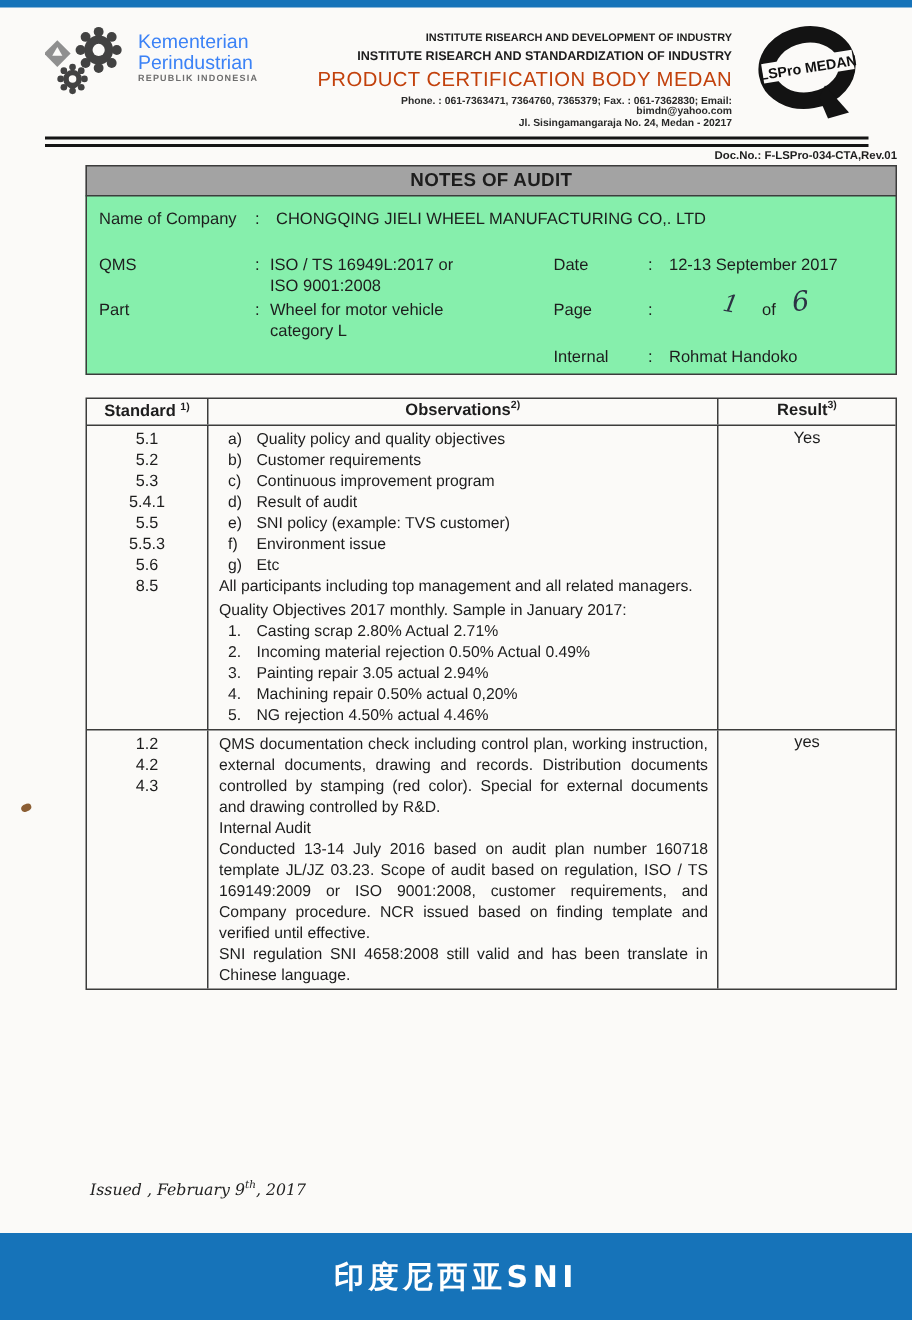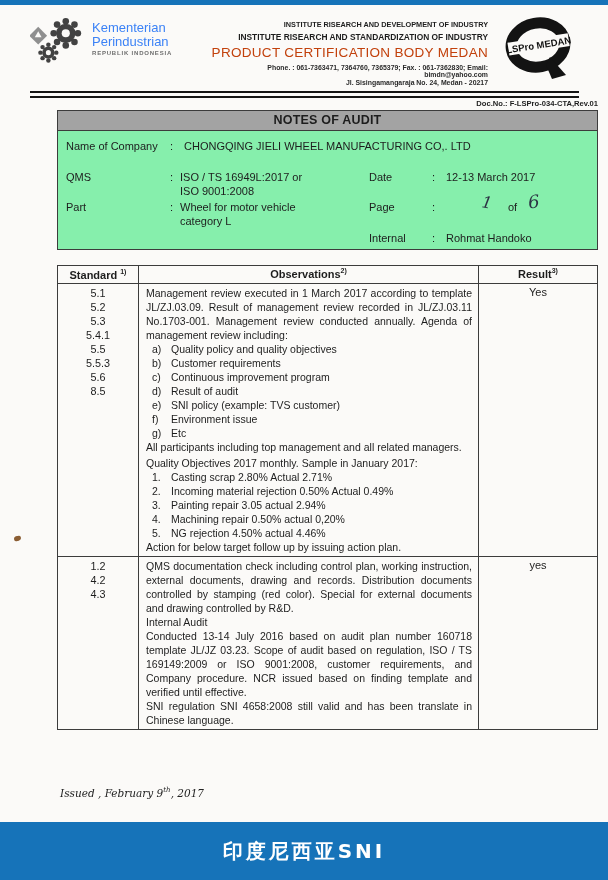--- a/index.html
+++ b/index.html
@@ -137,21 +137,21 @@
     <span class="f" style="left:122px;top:40px">ISO / TS 16949L:2017 or</span>
     <span class="f" style="left:122px;top:54px">ISO  9001:2008</span>
 
     <span class="f" style="left:8px;top:70px">Part</span>
     <span class="f" style="left:112px;top:70px">:</span>
     <span class="f" style="left:122px;top:70px">Wheel for motor vehicle</span>
     <span class="f" style="left:122px;top:84px">category L</span>
 
     <span class="f" style="left:311px;top:40px">Date</span>
     <span class="f" style="left:374px;top:40px">:</span>
-    <span class="f" style="left:388px;top:40px">12-13 March 2017</span>
+    <span class="f" style="left:388px;top:40px">12-13 September 2017</span>
 
     <span class="f" style="left:311px;top:70px">Page</span>
     <span class="f" style="left:374px;top:70px">:</span>
     <span class="f hand hand1" style="left:424px;top:62px">1</span>
     <span class="f" style="left:450px;top:70px">of</span>
     <span class="f hand hand6" style="left:470px;top:60px">6</span>
 
     <span class="f" style="left:311px;top:101px">Internal</span>
     <span class="f" style="left:374px;top:101px">:</span>
     <span class="f" style="left:388px;top:101px">Rohmat Handoko</span>
@@ -175,21 +175,20 @@
         <div class="std-line">5.1</div>
         <div class="std-line">5.2</div>
         <div class="std-line">5.3</div>
         <div class="std-line">5.4.1</div>
         <div class="std-line">5.5</div>
         <div class="std-line">5.5.3</div>
         <div class="std-line">5.6</div>
         <div class="std-line">8.5</div>
       </div>
       <div class="c-obs">
-        <p class="obs-p">Management review executed in 1 March 2017 according to template JL/ZJ.03.09. Result of management review recorded in JL/ZJ.03.11 No.1703-001. Management review conducted annually. Agenda of management review including:</p>
         <div class="li">
             <span class="m">a)</span>
             <span class="t">Quality policy and quality objectives</span>
           </div>
         <div class="li">
             <span class="m">b)</span>
             <span class="t">Customer requirements</span>
           </div>
         <div class="li">
             <span class="m">c)</span>
@@ -226,21 +225,20 @@
             <span class="t">Painting repair 3.05 actual 2.94%</span>
           </div>
         <div class="li">
             <span class="m">4.</span>
             <span class="t">Machining repair 0.50% actual 0,20%</span>
           </div>
         <div class="li">
             <span class="m">5.</span>
             <span class="t">NG rejection 4.50% actual 4.46%</span>
           </div>
-        <div class="obs-line">Action for below target follow up by issuing action plan.</div>
       </div>
       <div class="c-res">Yes</div>
     </div>
 
     <div class="t-row">
       <div class="c-std">
         <div class="std-line">1.2</div>
         <div class="std-line">4.2</div>
         <div class="std-line">4.3</div>
       </div>

